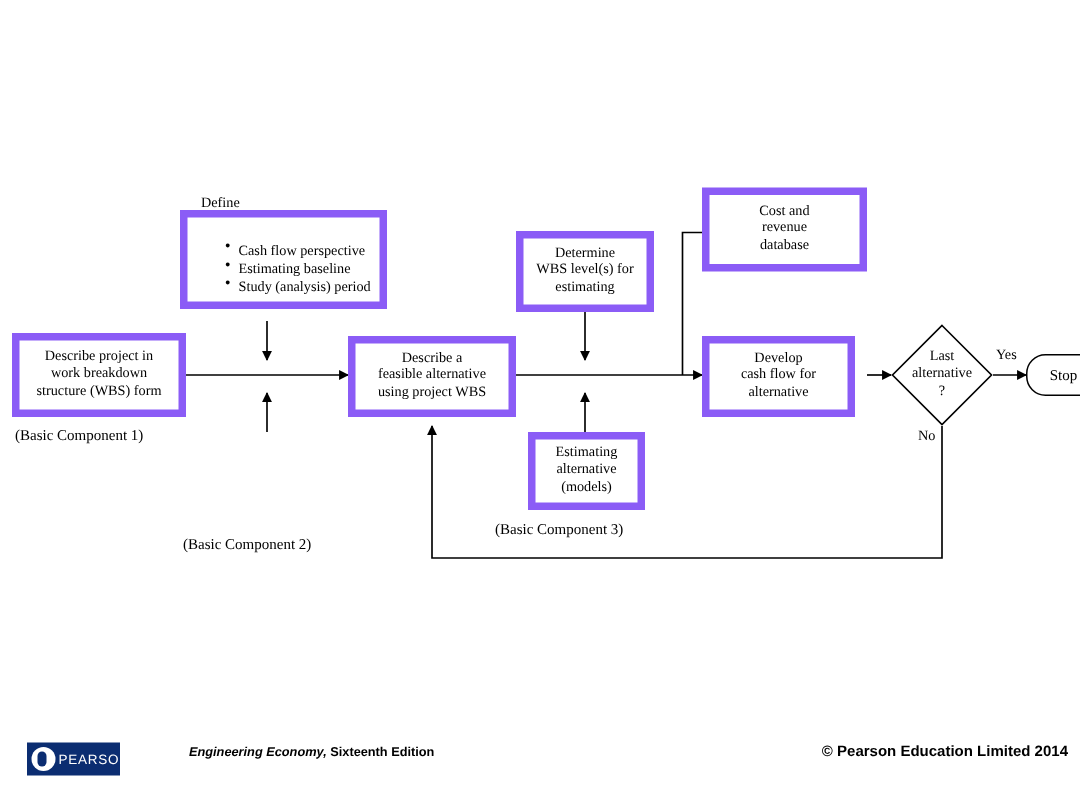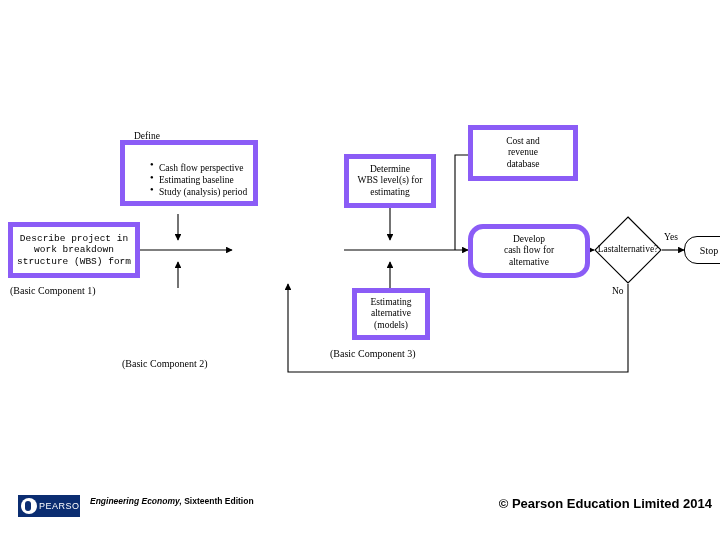--- a/index.html
+++ b/index.html
@@ -80,21 +80,21 @@
   .diamond-wrap {
     position: absolute;
   }
   .diamond-wrap .dtext {
     position: absolute;
     left: 0;
     top: 0;
     width: 100%;
     height: 100%;
     display: flex;
-    flex-direction: row;
+    flex-direction: column;
     justify-content: center;
     align-items: center;
     font-family: "Liberation Serif", serif;
     font-size: 9.5px;
     line-height: 1.18;
     color: #000000;
     text-align: center;
   }
   .stop {
     position: absolute;
@@ -165,28 +165,28 @@
   #footer-left {
     position: absolute;
     left: 90px;
     top: 25px;
     font-family: "Liberation Sans", sans-serif;
     font-size: 8.5px;
     line-height: 1.45;
     color: #000000;
     font-weight: bold;
   }
-  #footer-left .it { font-style: italic; }
+  #footer-left .it { font-style: italic; margin-left: 36px; }
   #footer-right {
     position: absolute;
     right: 8px;
     top: 25px;
     text-align: right;
     font-family: "Liberation Sans", sans-serif;
-    font-size: 13px;
+    font-size: 10px;
     line-height: 1.45;
     color: #000000;
     font-weight: bold;
   }
 </style>
 </head>
 <body>
 
 <div id="diagram">
 
@@ -213,56 +213,61 @@
       <path d="M 468 155 L 455 155 L 455 250"></path>
 
       <line x1="578" y1="250" x2="594" y2="250" marker-end="url(#arrow)"></line>
 
       <line x1="662" y1="250" x2="684" y2="250" marker-end="url(#arrow)"></line>
 
       <path d="M 628 284 L 628 372 L 288 372 L 288 284" marker-end="url(#arrow)"></path>
     </g>
   </svg>
 
-  <div class="node" style="left:8px; top:222px; width:132px; height:56px;font-family:Liberation Mono, monospace;">
+  <div class="node" style="left:8px; top:222px; width:116px; height:56px;">
     <span class="ln">Describe project in</span>
     <span class="ln">work breakdown</span>
     <span class="ln">structure (WBS) form</span>
   </div>
 
   <div class="node left" style="left:120px; top:140px; width:138px; height:66px; padding-left:9px;">
     <span class="ln" style="margin-bottom:3px;">Define</span>
     <ul class="bullets">
       <li>Cash flow perspective</li>
       <li>Estimating baseline</li>
       <li>Study (analysis) period</li>
     </ul>
   </div>
 
 
+  <div class="node" style="left:232px; top:224px; width:112px; height:54px;">
+    <span class="ln">Describe a</span>
+    <span class="ln">feasible alternative</span>
+    <span class="ln">using project WBS</span>
+  </div>
 
   <div class="node" style="left:344px; top:154px; width:92px; height:54px;text-align:center;">
     <span class="ln">Determine</span>
     <span class="ln">WBS level(s) for</span>
     <span class="ln">estimating</span>
   </div>
 
   <div class="node" style="left:352px; top:288px; width:78px; height:52px;">
     <span class="ln">Estimating</span>
     <span class="ln">alternative</span>
     <span class="ln">(models)</span>
   </div>
 
   <div class="node" style="left:468px; top:125px; width:110px; height:56px;">
     <span class="ln">Cost and</span>
     <span class="ln">revenue</span>
     <span class="ln">database</span>
   </div>
 
-  <div class="node" style="left:468px; top:224px; width:122px; height:54px;border-radius:15px;">
+  <div class="node" style="left:468px; top:224px; width:102px; height:54px;">
     <span class="ln">Develop</span>
     <span class="ln">cash flow for</span>
     <span class="ln">alternative</span>
   </div>
 
   <div class="diamond-wrap" style="left:594px; top:216px; width:68px; height:68px;">
     <svg viewBox="0 0 68 68" width="68" height="68">
       <polygon points="34,1 67,34 34,67 1,34" fill="#ffffff" stroke="#000000" stroke-width="1.1"></polygon>
     </svg>
     <div class="dtext">

